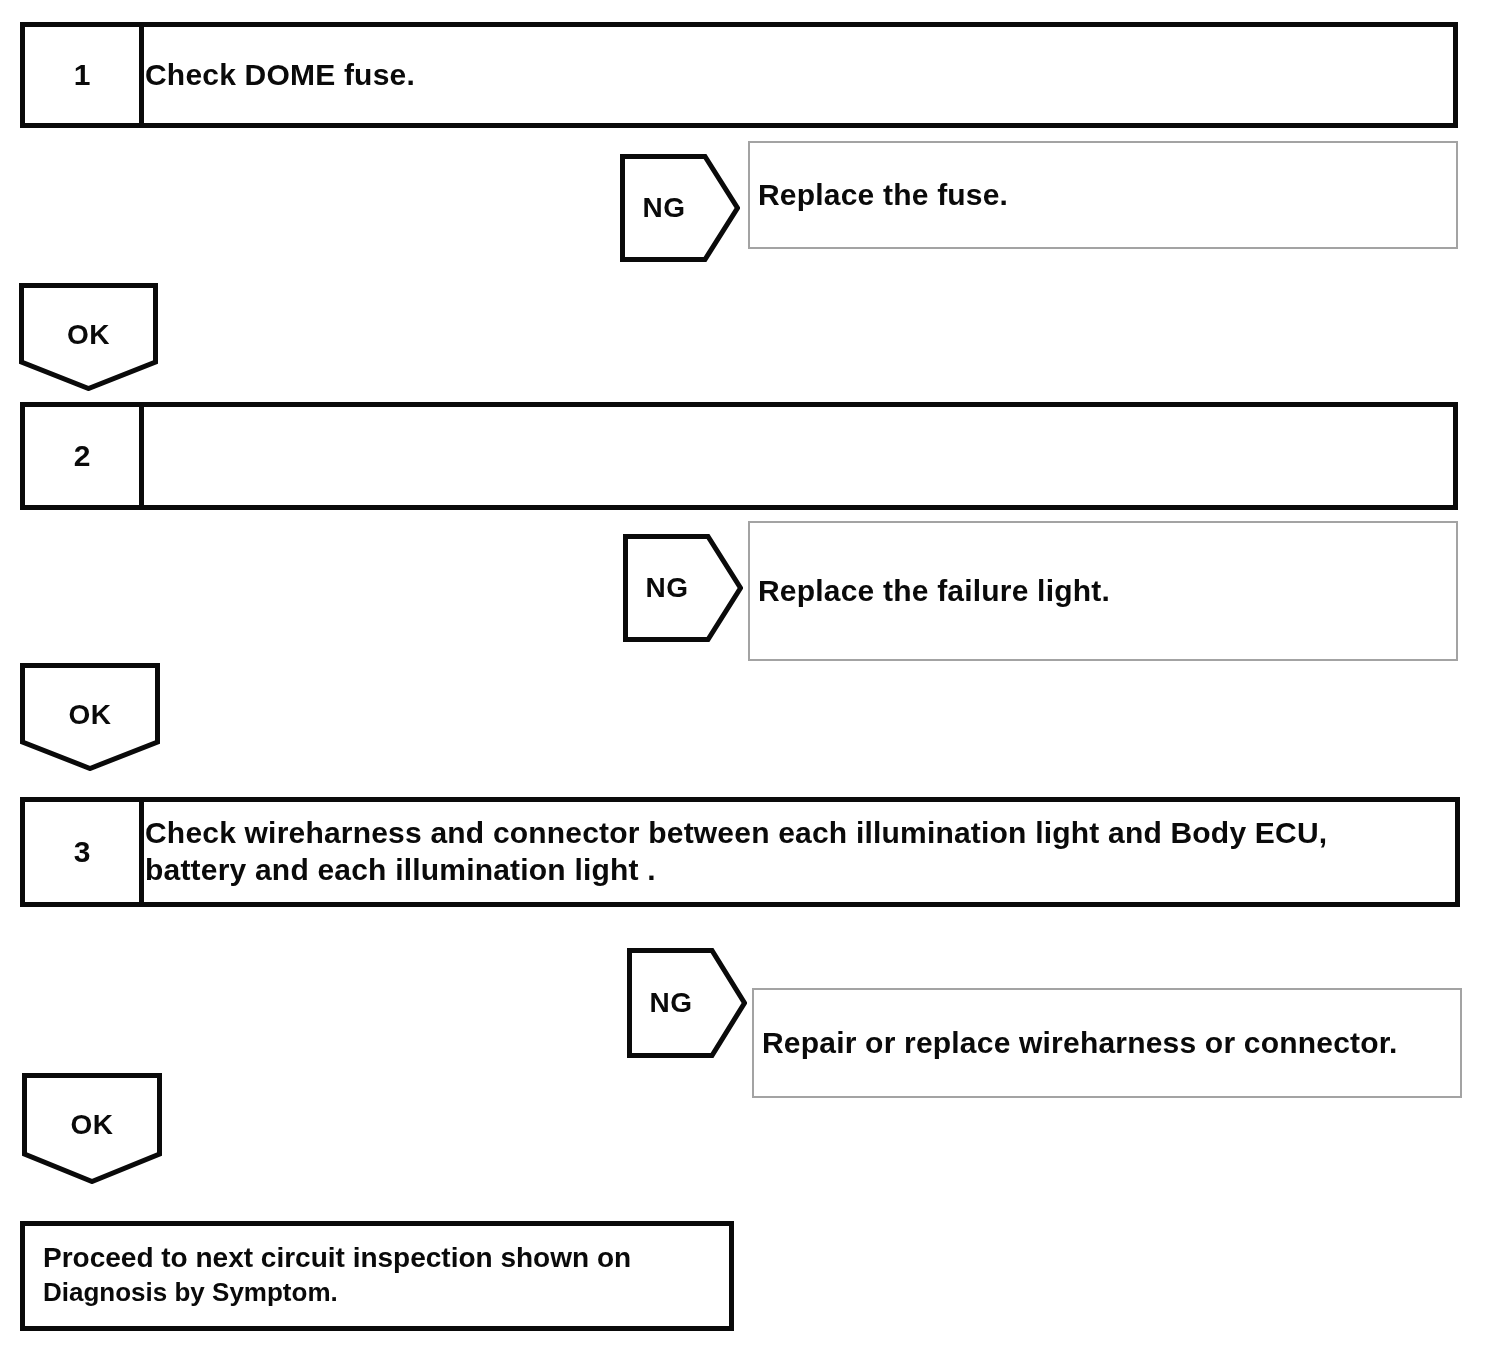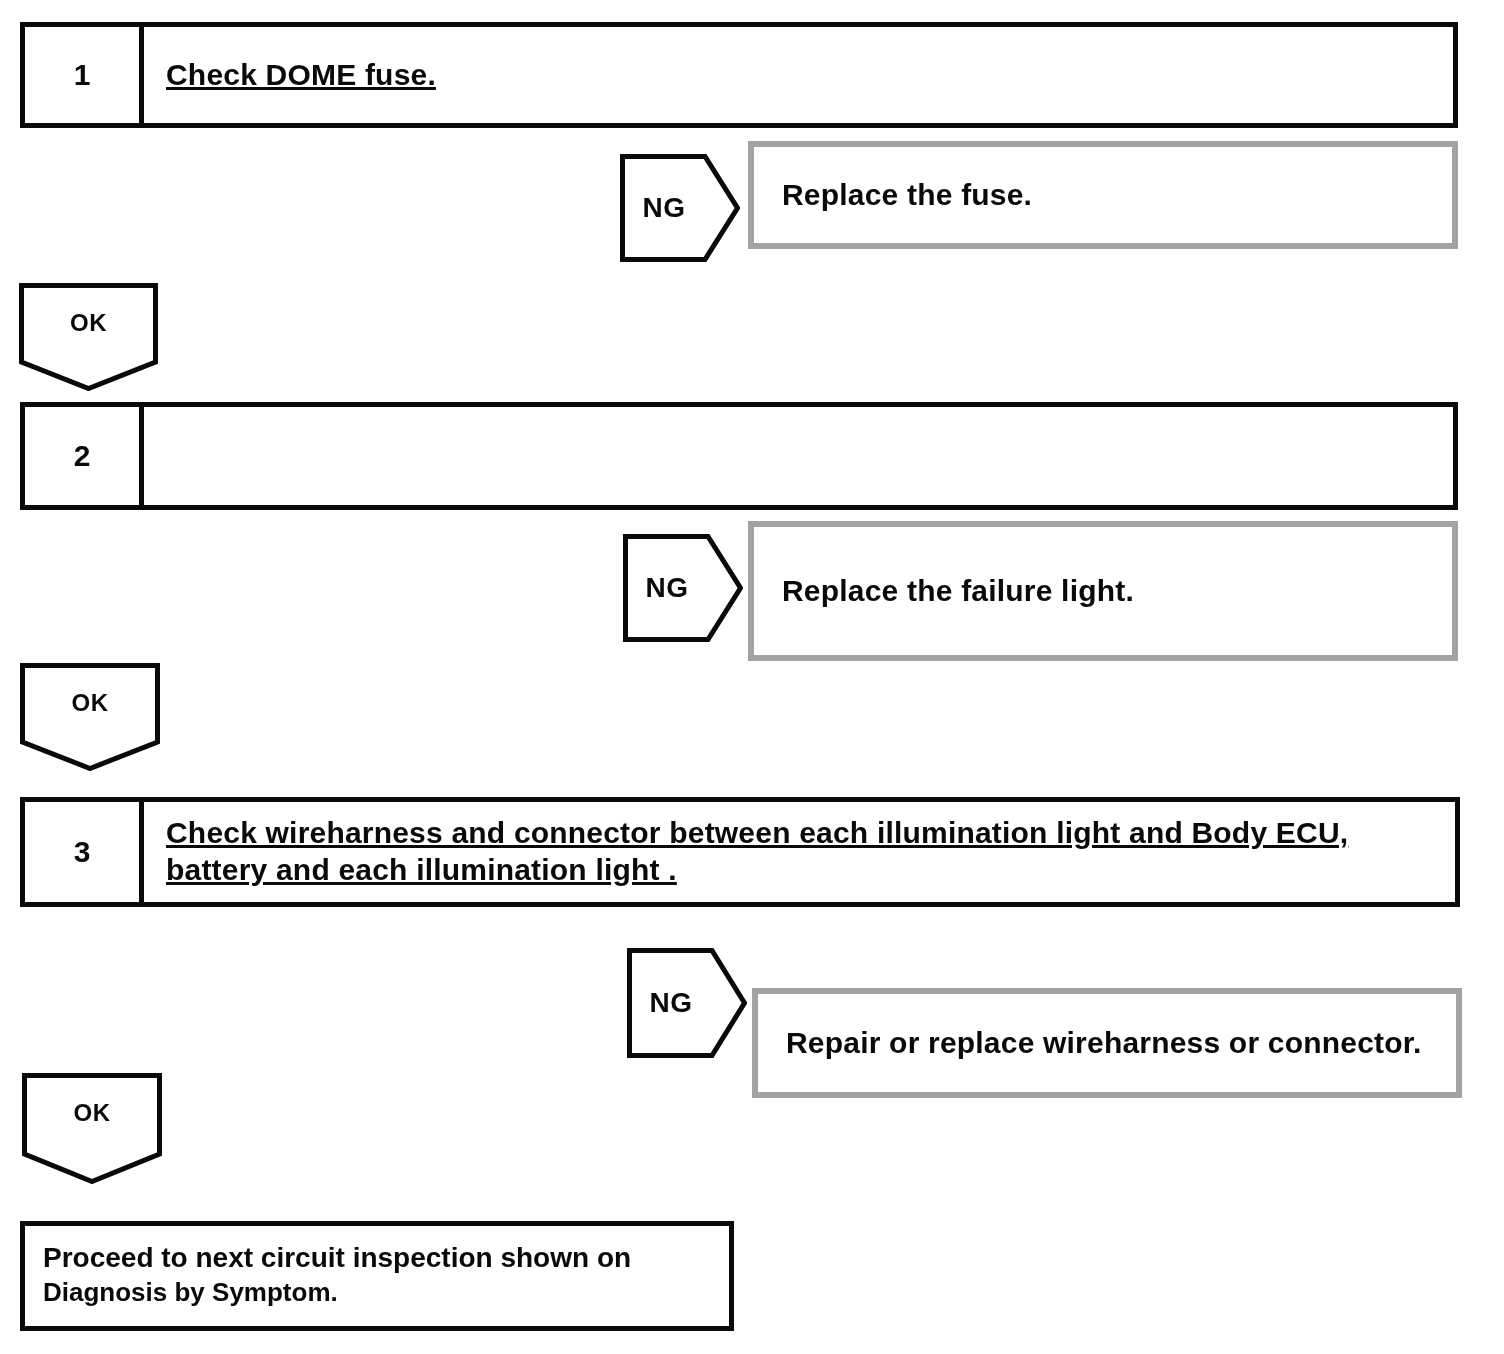--- a/index.html
+++ b/index.html
@@ -26,62 +26,61 @@
     display: flex;
     align-items: center;
     justify-content: center;
     font-weight: bold;
     font-size: 30px;
   }
   .step-text {
     flex: 1;
     display: flex;
     align-items: center;
-    padding: 0 22px;
+    padding: 0 1px;
     font-weight: bold;
     font-size: 30px;
     line-height: 1.22;
     letter-spacing: 0.2px;
-    text-decoration: underline;
   }
   .step-text span { display: inline-block; max-width: 1240px; }
   .action-box {
     position: absolute;
     box-sizing: border-box;
-    border: 6px solid #a3a3a3;
+    border: 2px solid #a3a3a3;
     background: #ffffff;
     display: flex;
     align-items: center;
-    padding: 0 28px;
+    padding: 0 8px;
     font-weight: bold;
     font-size: 30px;
     letter-spacing: 0.2px;
   }
   .shape { position: absolute; margin-top: 12px; }
   .shape svg { position: absolute; left: 0; top: 0; display: block; }
   .ng-label {
     position: absolute;
     left: 0; top: 0; bottom: 0;
     width: 88px;
     display: flex;
     align-items: center;
     justify-content: center;
     font-weight: bold;
     font-size: 28px;
     letter-spacing: 0.5px;
   }
   .ok-label {
     position: absolute;
-    left: 0; right: 0; top: 0;
+    left: 0; right: 0; top: 12px;
     height: 80px;
     display: flex;
     align-items: center;
     justify-content: center;
     font-weight: bold;
-    font-size: 24px;
+    font-size: 28px;
     letter-spacing: 0.5px;
   }
   .final-box {
     position: absolute;
     box-sizing: border-box;
     border: 5px solid #0a0a0a;
     background: #ffffff;
     padding: 14px 18px 0 18px;
   }
   .final-line1 { font-weight: bold; font-size: 28px; line-height: 1.3; }

